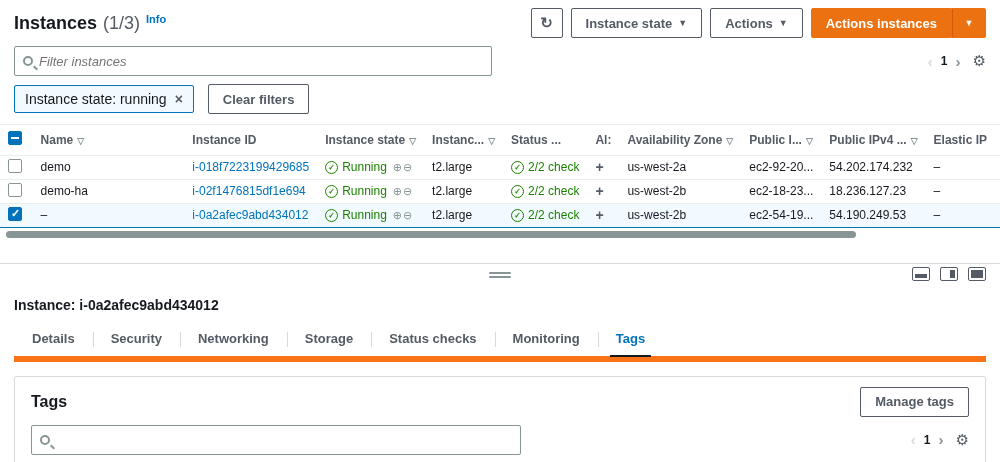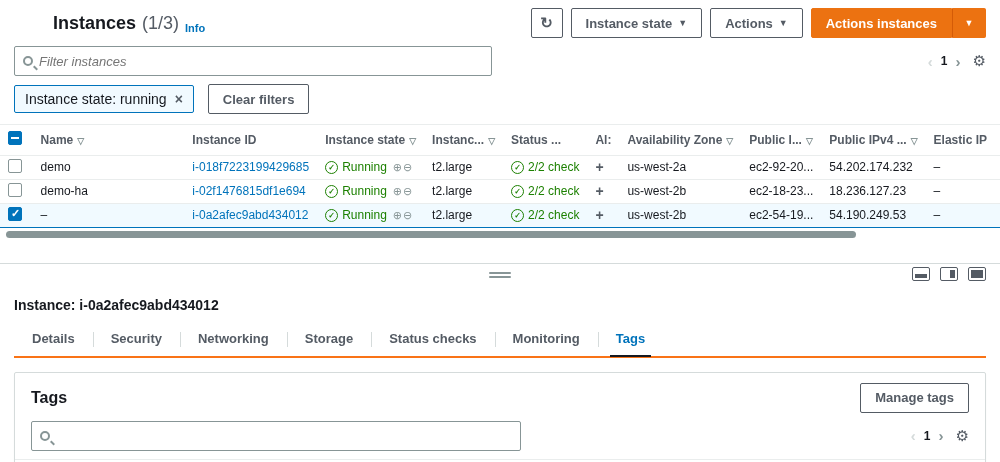--- a/index.html
+++ b/index.html
@@ -30,21 +30,21 @@
     width:8px; height:2px; background:#fff; }
 
   .ok-ic { display:inline-flex; align-items:center; justify-content:center;
     width:13px; height:13px; border:1.5px solid #1d8102; border-radius:50%;
     color:#1d8102; font-size:8px; font-weight:700; margin-right:4px; flex:none; }
   .green { color:#1d8102; }
 
   
   .topbar { display:flex; align-items:center; justify-content:space-between;
     padding:8px 14px 6px 14px; }
-  .title-wrap { display:flex; align-items:flex-end; gap:6px;margin-left:39px; }
+  .title-wrap { display:flex; align-items:flex-start; gap:6px; }
   .page-title { font-size:18px; font-weight:700; }
   .count { font-size:18px; color:#545b64; }
   .info-link { font-size:11px; font-weight:700; }
   .actions { display:flex; align-items:center; gap:8px; }
   .split { display:inline-flex; }
   .split .main { border-radius:2px 0 0 2px; }
   .split .dd { border-radius:0 2px 2px 0; border-left:1px solid #d45b07;
     width:34px; justify-content:center; padding:0; }
 
   
@@ -93,21 +93,21 @@
   .lic { width:18px; height:14px; border:1px solid #545b64; border-radius:2px;
     position:relative; cursor:pointer; background:#fff; }
   .lic i { position:absolute; background:#545b64; }
   .lic.b i { left:2px; right:2px; bottom:2px; height:4px; }
   .lic.r i { top:2px; bottom:2px; right:2px; width:5px; }
   .lic.f i { inset:2px; }
 
   
   .detail { padding:8px 14px 0 14px; }
   .detail-title { font-size:14px; font-weight:700; padding:6px 0 10px 0; }
-  .tabs { display:flex; border-bottom:2px solid #f97316;align-items:flex-end; }
+  .tabs { display:flex; border-bottom:6px solid #f97316;align-items:flex-end; }
   .tab { position:relative; padding:8px 18px 10px 18px; font-size:13px; font-weight:700;
     color:#545b64; cursor:pointer; }
   .tab + .tab::before { content:""; position:absolute; left:0; top:9px; bottom:9px;
     width:1px; background:#d5dbdb; }
   .tab.active { color:#0073bb; }
   .tab.active::after { content:""; position:absolute; left:12px; right:12px; bottom:-1px;
     height:2px; background:#16191f; }
 
   .panel { margin:14px 0 0 0; border:1px solid #d5dbdb; border-radius:2px;
     box-shadow:0 1px 1px rgba(0,0,0,.08); }

